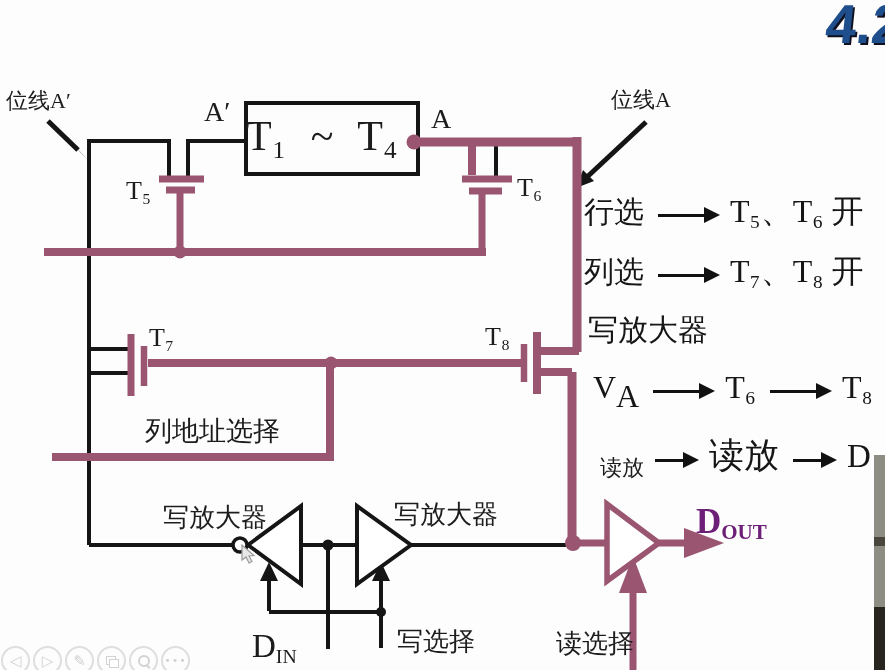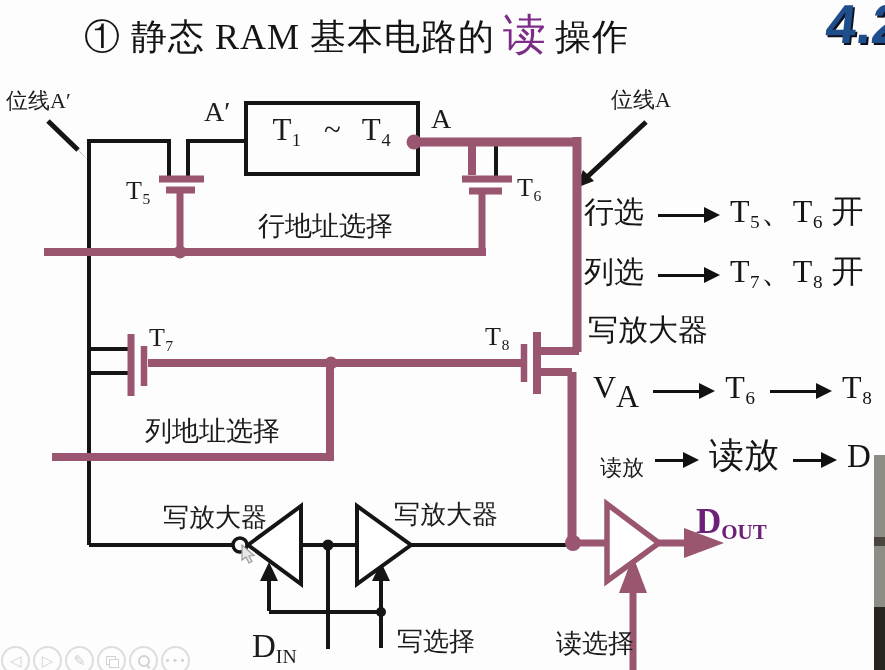--- a/index.html
+++ b/index.html
@@ -17,21 +17,21 @@
                transform:skewX(-6deg);text-shadow:2px 2px 0 #10101e;white-space:nowrap;}
 
   
   .clabel{color:#1c1c1c;white-space:nowrap;}
   .cn22{font-size:22px;}
   .cn26{font-size:26px;}
   .cn27{font-size:27px;}
   .serif26{font-size:26px;}
   .serif28{font-size:28px;}
   .sub{font-size:0.60em;vertical-align:-0.28em;letter-spacing:0;}
-  .cell-box-label{left:246px;top:112px;width:172px;text-align:center;font-size:31px;word-spacing:14px;}
+  .cell-box-label{left:246px;top:112px;width:172px;font-size:42px;word-spacing:14px;}
   .dout{left:696px;top:502px;font-size:35px;font-weight:700;color:#6d2077;}
   .din{left:252px;top:628px;font-size:33px;}
 
   
   .ann{white-space:nowrap;color:#161616;}
   .ann .zh{font-size:30px;}
   .ann .tt{font-size:32px;}
   .ann .big{font-size:35px;}
   .h-arrow{display:inline-block;width:58px;height:0;border-top:3.5px solid #111;
            position:relative;vertical-align:middle;margin:0 14px 6px 14px;}
@@ -134,34 +134,30 @@
       <polygon points="633,556 619,593 647,593"></polygon>
     </g>
 
     <polygon points="607,504 607,581 659,543" fill="#ffffff" stroke="#9a5570" stroke-width="5.5"></polygon>
 
     <g transform="translate(242,545)">
       <polygon points="0,0 0,15 4,12 7,18 10,16.5 7,11 12,10.5" fill="#e8e8e8" stroke="#9a9a9a" stroke-width="1.2"></polygon>
     </g>
   </svg>
 
-  <div class="abs title">
-    <span>① 静态 RAM 基本电路的</span><span class="read">读</span><span>操作</span>
-  </div>
   <div class="abs section-num">4.2</div>
 
   <div class="abs clabel cn22" style="left:6px;top:86px;">位线A′</div>
   <div class="abs clabel serif28" style="left:204px;top:96px;">A′</div>
   <div class="abs clabel cell-box-label">T₁ ~ T₄</div>
   <div class="abs clabel serif28" style="left:431px;top:103px;">A</div>
   <div class="abs clabel serif26" style="left:126px;top:176px;font-family:Liberation Serif, serif;">T₅</div>
   <div class="abs clabel serif26" style="left:517px;top:173px;">T₆</div>
   <div class="abs clabel serif26" style="left:149px;top:323px;">T₇</div>
   <div class="abs clabel serif26" style="left:485px;top:322px;">T₈</div>
-  <div class="abs clabel cn27" style="left:258px;top:208px;">行地址选择</div>
   <div class="abs clabel cn27" style="left:145px;top:413px;">列地址选择</div>
   <div class="abs clabel cn22" style="left:611px;top:85px;">位线A</div>
   <div class="abs clabel cn26" style="left:163px;top:500px;">写放大器</div>
   <div class="abs clabel cn26" style="left:394px;top:497px;">写放大器</div>
   <div class="abs clabel cn22" style="left:600px;top:453px;">读放</div>
   <div class="abs clabel din" style="left: 252px; top: 628px;"><span>D</span><span class="sub">IN</span></div>
   <div class="abs clabel cn26" style="left:397px;top:624px;">写选择</div>
   <div class="abs dout" style="left: 696px; top: 502px;"><span>D</span><span class="sub">OUT</span></div>
   <div class="abs clabel cn26" style="left:556px;top:626px;">读选择</div>
 

